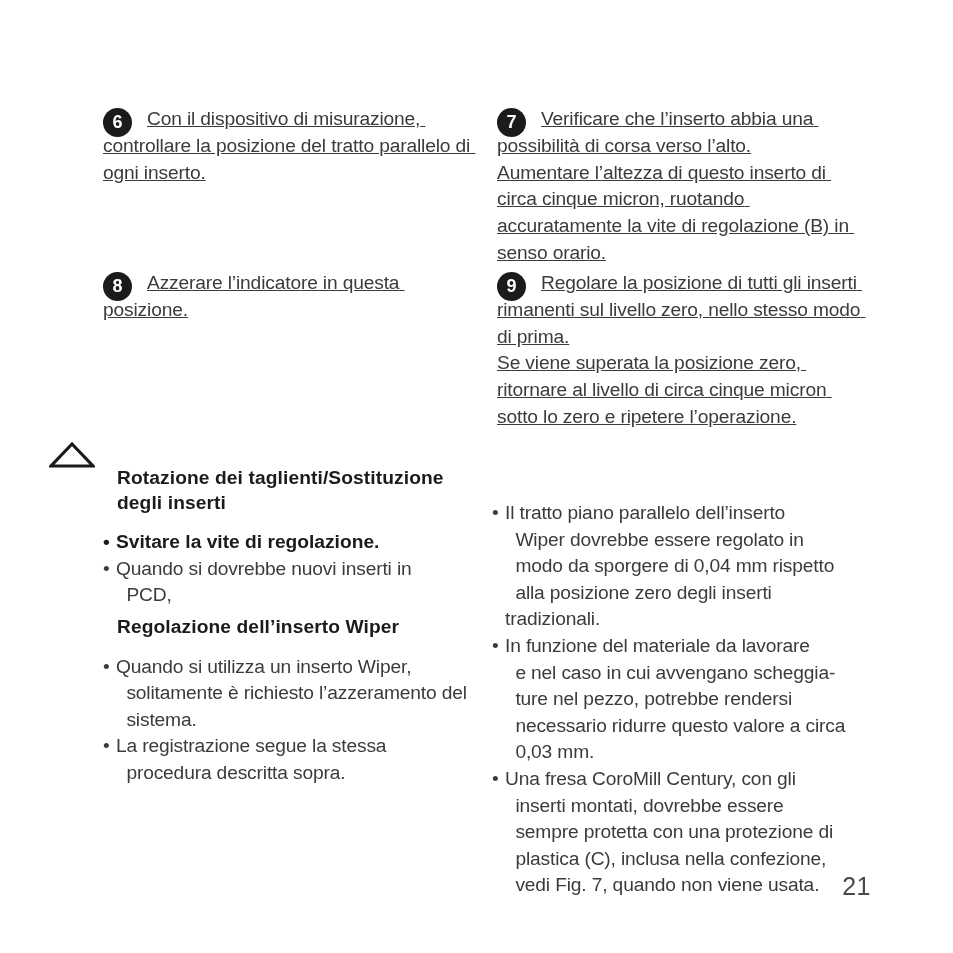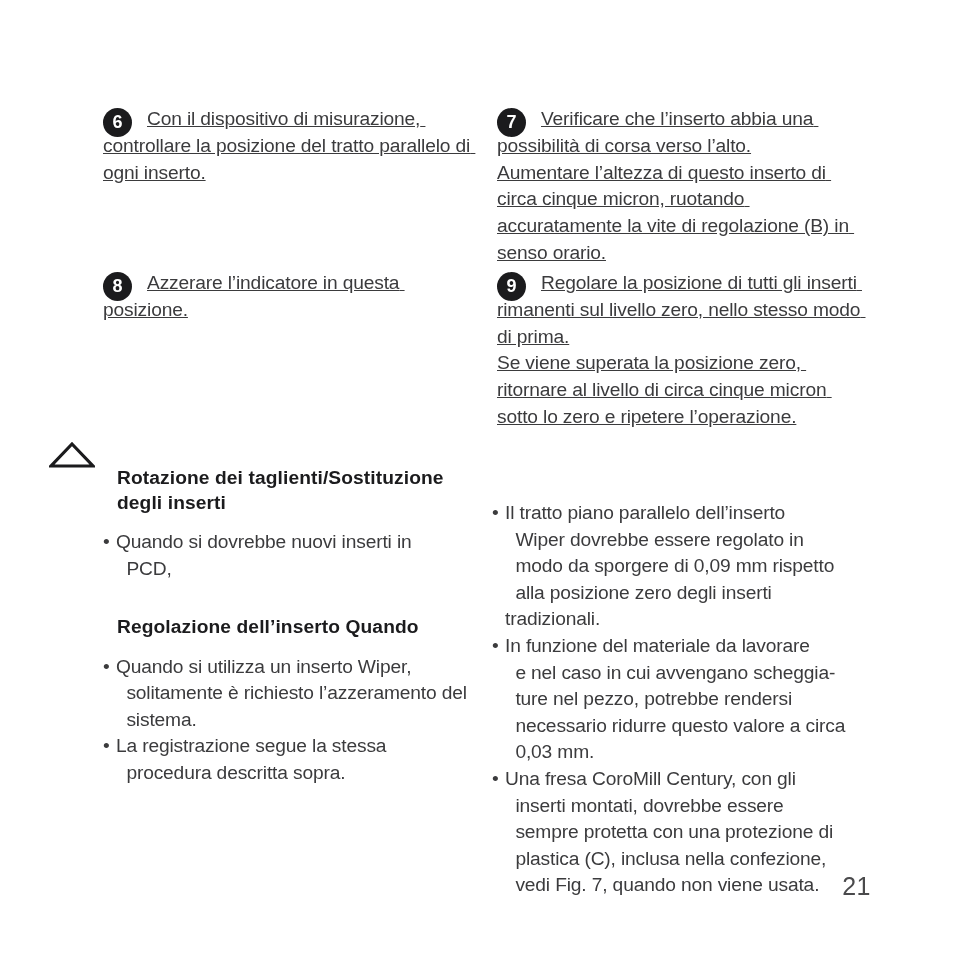--- a/index.html
+++ b/index.html
@@ -135,41 +135,42 @@
   </div>
 
   <svg class="warn-triangle" viewBox="0 0 46 28">
     <polygon points="23,3 44,25 2,25" fill="none" stroke="#1b1b1d" stroke-width="3.2" stroke-linejoin="miter"></polygon>
   </svg>
 
   <div class="col-left" style="top:452px;">
     <p class="heading">Rotazione dei taglienti/Sostituzione
 degli inserti</p>
     <ul class="bullets">
+      <li class="bold">Svitare la vite di regolazione.</li>
       <li>Quando si dovrebbe nuovi inserti in
   PCD,</li>
     </ul>
   </div>
 
   <div class="col-left" style="top:601px;">
-    <p class="heading">Regolazione dell’inserto Quando</p>
+    <p class="heading">Regolazione dell’inserto Wiper</p>
     <ul class="bullets">
       <li>Quando si utilizza un inserto Wiper,
   solitamente è richiesto l’azzeramento del
   sistema.</li>
       <li>La registrazione segue la stessa
   procedura descritta sopra.</li>
     </ul>
   </div>
 
   <div class="col-right" style="top:500px;">
     <ul class="bullets">
       <li>Il tratto piano parallelo dell’inserto
   Wiper dovrebbe essere regolato in
-  modo da sporgere di 0,09 mm rispetto
+  modo da sporgere di 0,04 mm rispetto
   alla posizione zero degli inserti tradizionali.</li>
       <li>In funzione del materiale da lavorare
   e nel caso in cui avvengano scheggia-
   ture nel pezzo, potrebbe rendersi
   necessario ridurre questo valore a circa
   0,03 mm.</li>
       <li>Una fresa CoroMill Century, con gli
   inserti montati, dovrebbe essere
   sempre protetta con una protezione di
   plastica (C), inclusa nella confezione,

